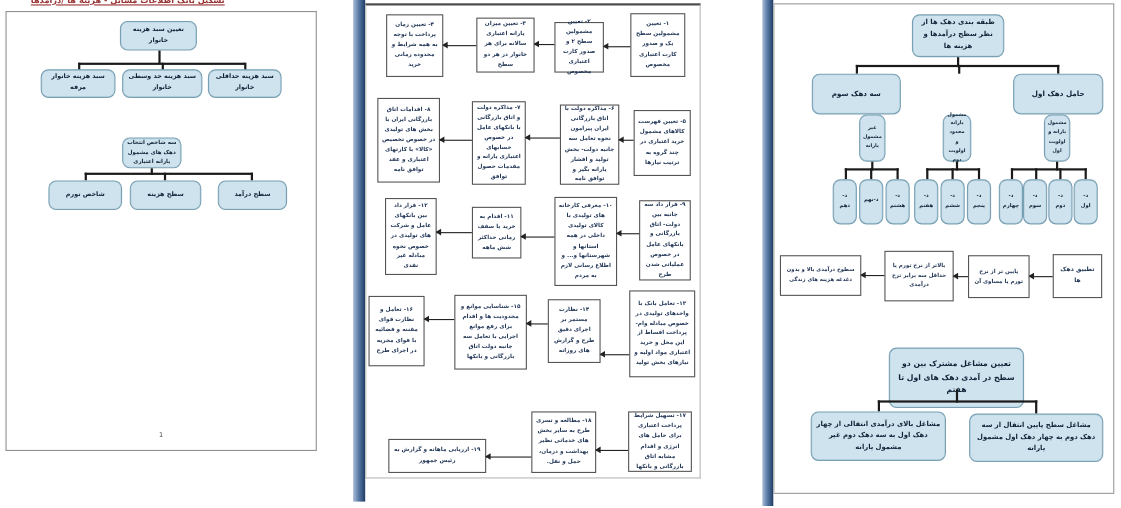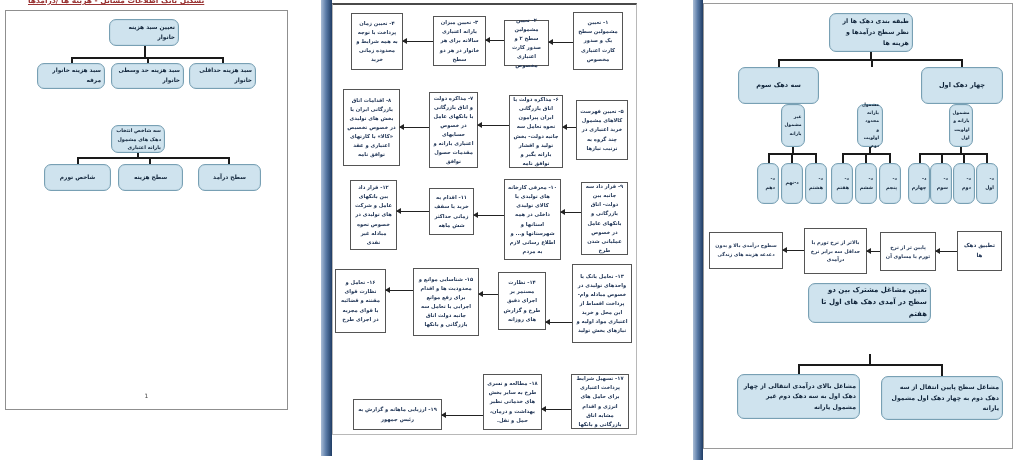--- a/index.html
+++ b/index.html
@@ -9,21 +9,21 @@
   #p1{left:5px;top:10px;width:281px;height:398px;border:1px solid #8f8f8f;}
   #p2{left:332px;top:3px;width:303px;height:429px;border:1px solid #b8b8b8;border-top:2px solid #4a4a4a;}
   #p3{left:703px;top:3px;width:308px;height:444px;border:1px solid #9a9a9a;}
   .bar{position:absolute;top:0;background:linear-gradient(90deg,#aabdd6 0%,#5b7ca8 45%,#1f3c64 100%);}
   #bar2{left:321px;width:11px;height:456px;}
   #bar3{left:693px;width:10px;height:460px;}
   #doc-title{position:absolute;left:28px;top:-4px;font-size:7.5px;font-weight:bold;
              color:#993333;text-decoration:underline;white-space:nowrap;direction:rtl;}
   .bb{position:absolute;background:#cfe3ee;border:1px solid #78a0b4;border-radius:7px;
       color:#0d2137;font-weight:bold;display:flex;align-items:center;justify-content:center;
-      text-align:right;font-size:5.8px;line-height:1.7;padding:1px 3px;box-sizing:border-box;
+      text-align:center;font-size:5.8px;line-height:1.7;padding:1px 3px;box-sizing:border-box;
       direction:rtl;box-shadow:inset 0 0 0 0.5px #b9d2de;}
   .wb{position:absolute;background:#fff;border:1px solid #555;color:#1e3354;font-weight:bold;
       display:flex;align-items:center;justify-content:center;text-align:center;
       font-size:5.2px;line-height:1.75;padding:2px 3px;box-sizing:border-box;direction:rtl;}
   .vl{position:absolute;width:2px;background:#1a1a1a;}
   .hl{position:absolute;height:2px;background:#1a1a1a;}
   .ar{position:absolute;height:0;border-top:1.3px solid #222;}
   .ar::before{content:"";position:absolute;left:-1px;top:-4px;width:0;height:0;
       border-top:3.5px solid transparent;border-bottom:3.5px solid transparent;
       border-right:5.5px solid #222;}
@@ -101,21 +101,21 @@
 </div>
 
 <div class="bar" id="bar3"></div>
 <div class="page" id="p3">
   <div class="bb" style="left:125px;top:9px;width:84px;height:39px;font-size:6.3px">طبقه بندی دهک ها از نظر سطح درآمدها و هزینه ها</div>
   <div class="vl" style="left:166px;top:48px;height:9px"></div>
   <div class="hl" style="left:74px;top:55px;width:185px"></div>
   <div class="vl" style="left:74px;top:55px;height:8px"></div>
   <div class="vl" style="left:167px;top:55px;height:8px"></div>
   <div class="vl" style="left:257px;top:55px;height:8px"></div>
-  <div class="bb" style="left:217px;top:63px;width:82px;height:37px;font-size:6.5px">چهار دهک اول</div>
+  <div class="bb" style="left:217px;top:63px;width:82px;height:37px;font-size:6.5px">حامل دهک اول</div>
   <div class="bb" style="left:34px;top:63px;width:81px;height:37px;font-size:6.5px">سه دهک سوم</div>
 
   <div class="bb" style="left:245px;top:100px;width:24px;height:43px;font-size:4.5px;line-height:1.8">مشمول یارانه و اولویت اول</div>
   <div class="bb" style="left:153px;top:100px;width:26px;height:43px;font-size:4.5px;line-height:1.8">مشمول یارانه محدود و اولویت دوم</div>
   <div class="bb" style="left:77px;top:100px;width:24px;height:43px;font-size:4.5px;line-height:1.8">غیر مشمول یارانه</div>
 
   <div class="vl" style="left:256px;top:143px;height:8px"></div>
   <div class="hl" style="left:215px;top:149px;width:69px"></div>
   <div class="vl" style="left:215px;top:149px;height:10px"></div>
   <div class="vl" style="left:237px;top:149px;height:10px"></div>
@@ -144,20 +144,20 @@
   <div class="bb" style="left:53px;top:159px;width:22px;height:41px;font-size:4.8px">د- دهم</div>
 
   <div class="wb" style="left:253px;top:227px;width:45px;height:40px;font-size:5.5px">تطبیق دهک ها</div>
   <div class="wb" style="left:176px;top:228px;width:56px;height:39px;font-size:5px">پایین تر از نرخ تورم یا مساوی آن</div>
   <div class="wb" style="left:100px;top:224px;width:63px;height:46px;font-size:5px">بالاتر از نرخ تورم یا حداقل سه برابر نرخ درآمدی</div>
   <div class="wb" style="left:5px;top:228px;width:74px;height:37px;font-size:4.8px">سطوح درآمدی بالا و بدون دغدغه هزینه های زندگی</div>
   <div class="ar" style="left:232px;top:247px;width:21px"></div>
   <div class="ar" style="left:163px;top:247px;width:13px"></div>
   <div class="ar" style="left:79px;top:246px;width:21px"></div>
 
-  <div class="bb" style="left:104px;top:279px;width:123px;height:40px;font-size:7px">تعیین مشاغل مشترک بین دو سطح در آمدی دهک های اول تا هفتم</div>
+  <div class="bb" style="left:104px;top:312px;width:123px;height:55px;font-size:7px">تعیین مشاغل مشترک بین دو سطح در آمدی دهک های اول تا هفتم</div>
   <div class="vl" style="left:165px;top:350px;height:12px"></div>
   <div class="hl" style="left:94px;top:360px;width:145px"></div>
   <div class="vl" style="left:94px;top:360px;height:10px"></div>
   <div class="vl" style="left:237px;top:360px;height:12px"></div>
   <div class="bb" style="left:177px;top:372px;width:122px;height:44px;font-size:6.2px">مشاغل سطح پایین انتقال از سه دهک دوم به چهار دهک اول مشمول یارانه</div>
   <div class="bb" style="left:33px;top:370px;width:123px;height:45px;font-size:6.2px">مشاغل بالای درآمدی انتقالی از چهار دهک اول به سه دهک دوم غیر مشمول یارانه</div>
 </div>
 
 </body></html>

